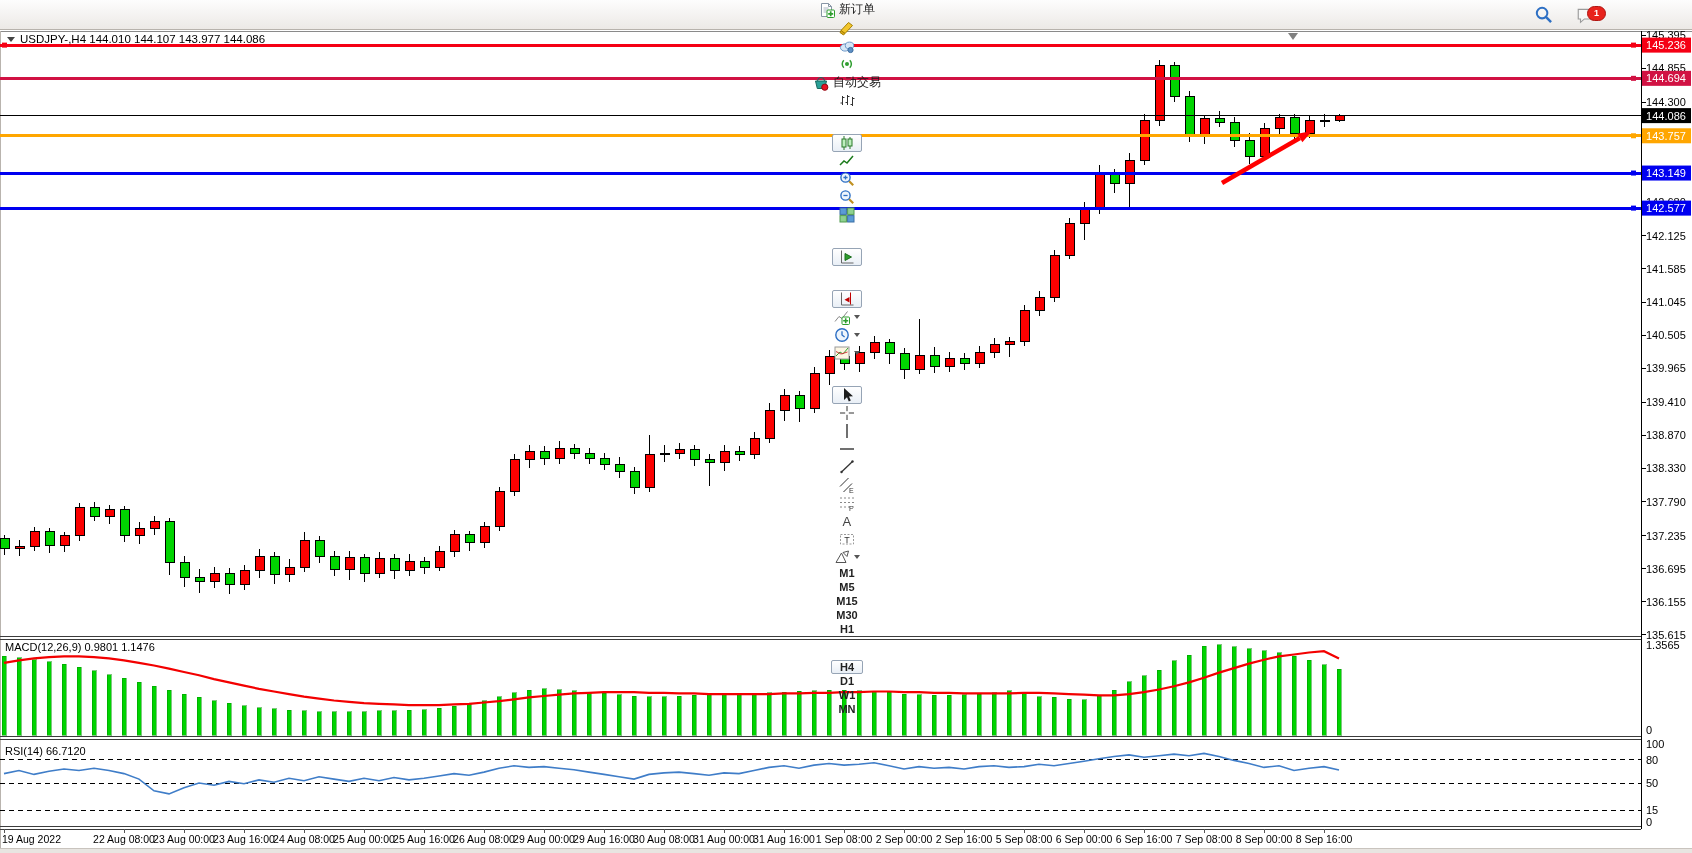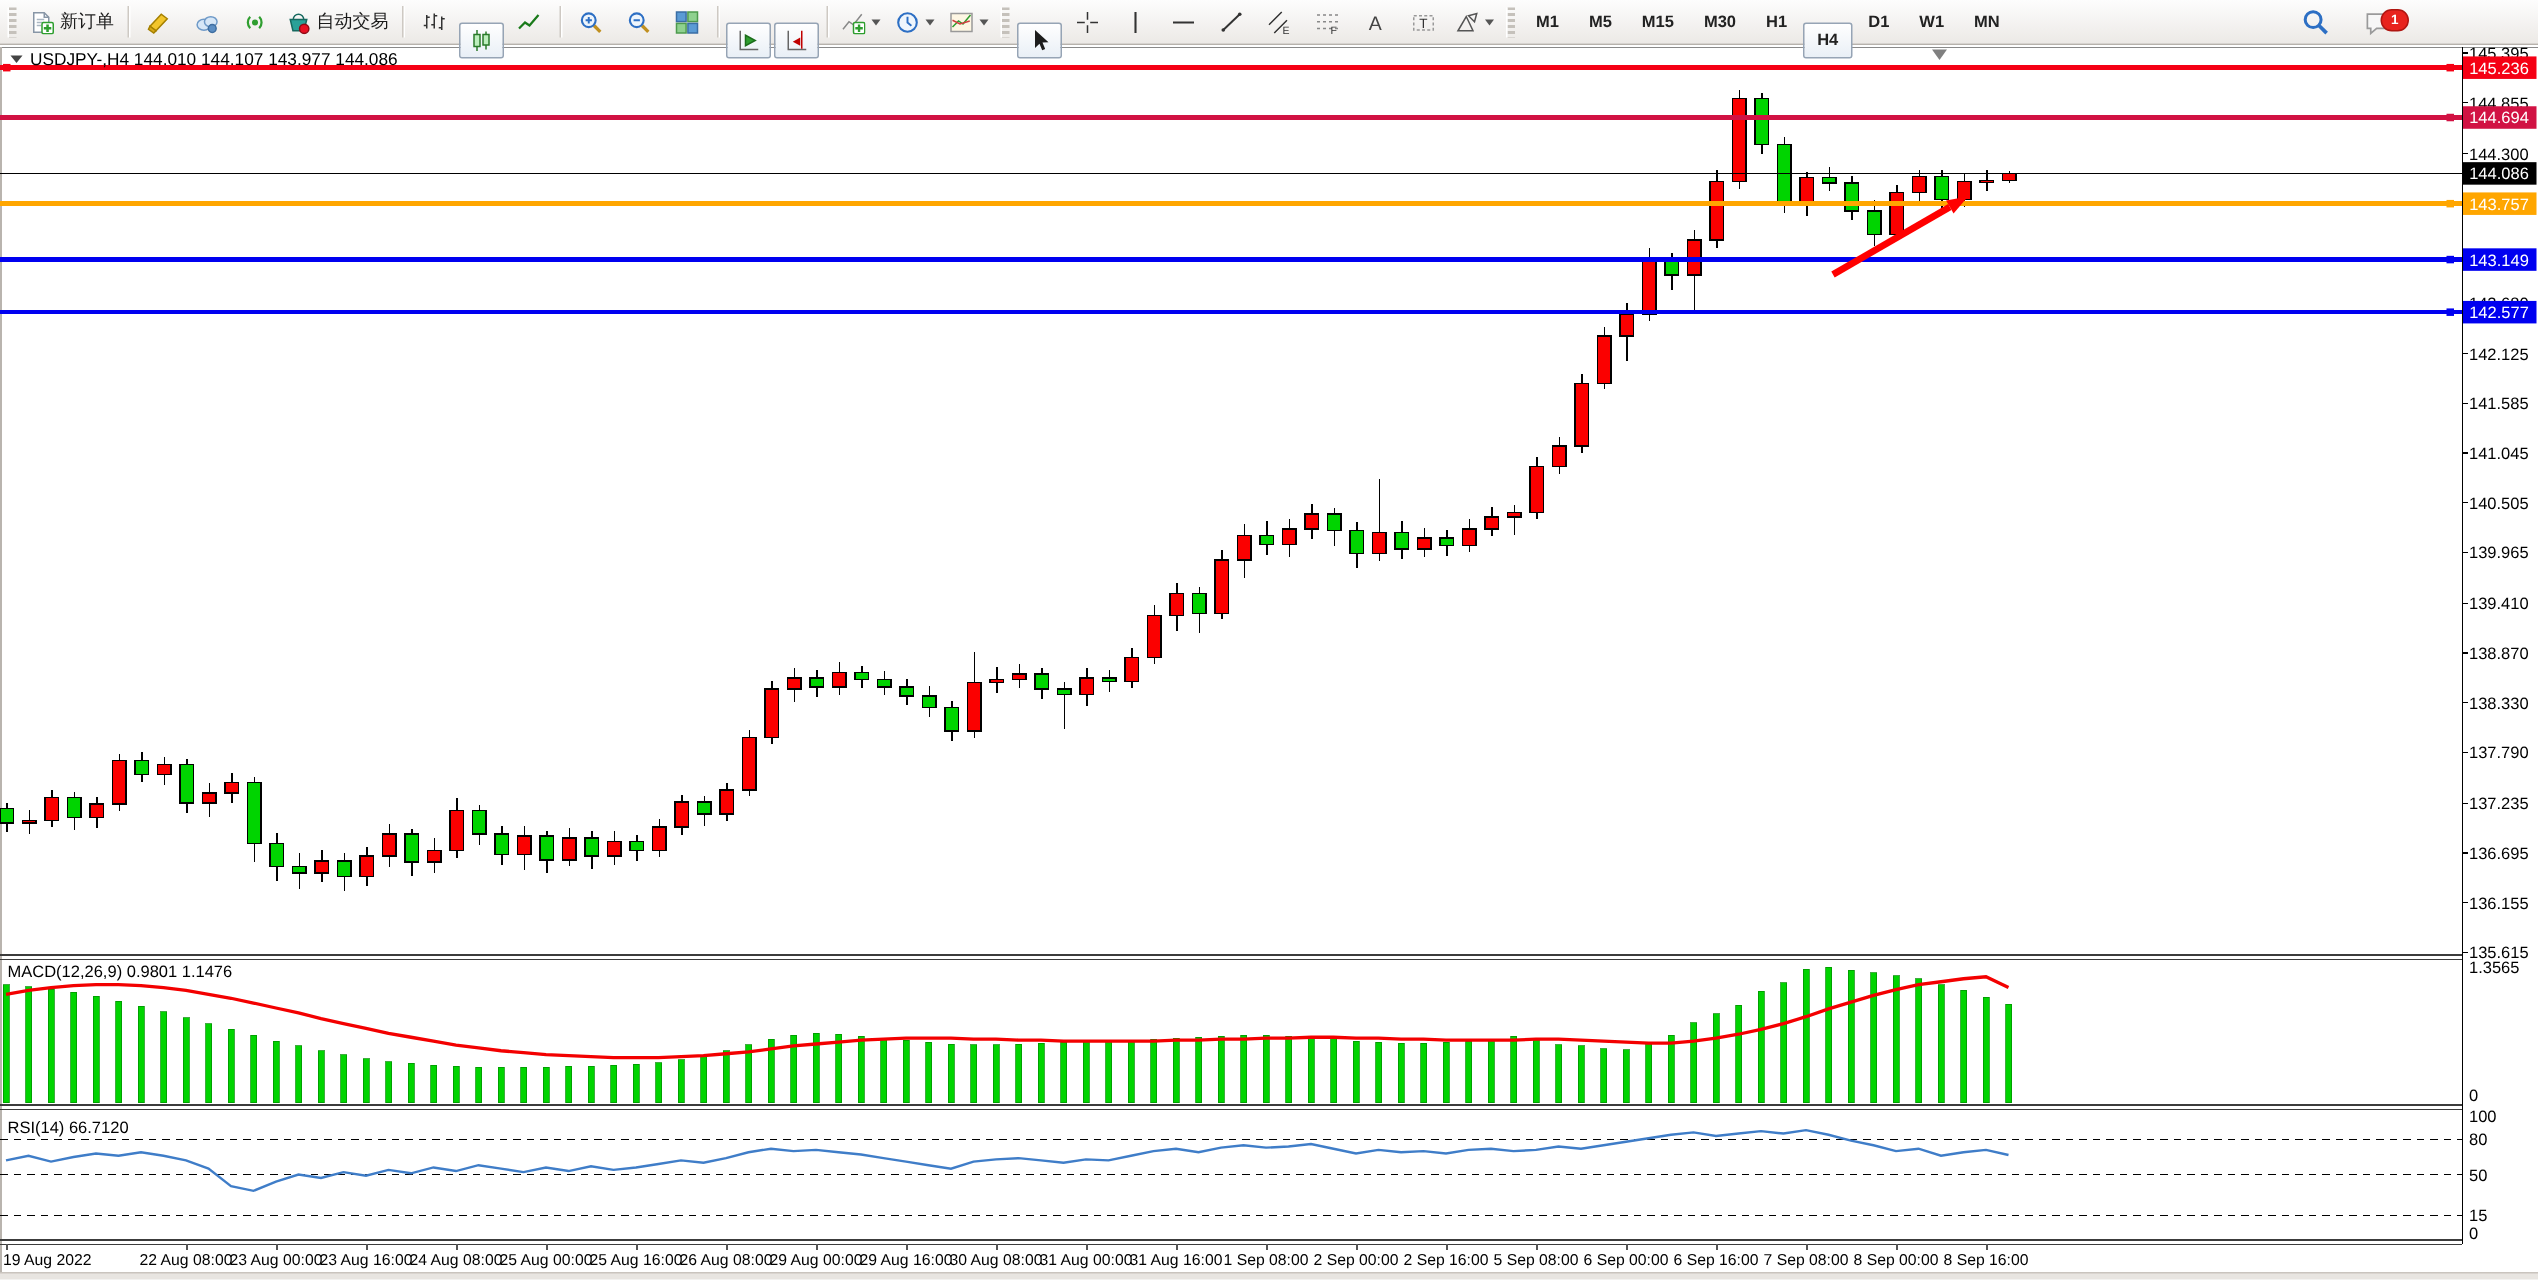--- a/index.html
+++ b/index.html
@@ -1,19 +1,19 @@
 <!DOCTYPE html>
 <html><head>
 <meta charset="utf-8">
 <style>
   html,body{margin:0;padding:0;background:#fff;font-family:"Liberation Sans",sans-serif;}
   body{width:1692px;height:853px;overflow:hidden;position:relative;}
   .toolbar{position:absolute;top:0;left:0;width:1692px;height:30px;
     background:linear-gradient(#fdfdfd,#ece9e6);border-bottom:1px solid #b7b2ac;
-    display:flex;align-items:center;box-sizing:border-box;padding-left:2px;z-index:5;}
+    display:flex;align-items:center;box-sizing:border-box;padding-left:2px;z-index:5;flex-direction:column;}
   .grip{width:5px;height:20px;margin:0 4px 0 3px;
     background:repeating-linear-gradient(to bottom,#c5c1bb 0 2px,transparent 2px 4px);
     border-left:1px solid #fff;}
   .tb-sep{width:1px;height:21px;background:#cec9c3;margin:0 4px;box-shadow:1px 0 0 #fff;}
   .tbtn{height:22px;min-width:22px;display:flex;align-items:center;justify-content:center;
     padding:0 3px;margin:0 1px;border:1px solid transparent;border-radius:2px;cursor:default;}
   .tbtn.pressed{border-color:#96a4b5;background:linear-gradient(#ffffff,#e9eff6);margin-top:24px;}
   .tbtn .ic{width:16px;height:16px;display:inline-block;line-height:0;}
   .tlabel{font-size:12px;color:#1a1a1a;margin-left:4px;white-space:nowrap;}
   .tf{font-size:11px;color:#222;padding:0 5px;font-weight:700;}

